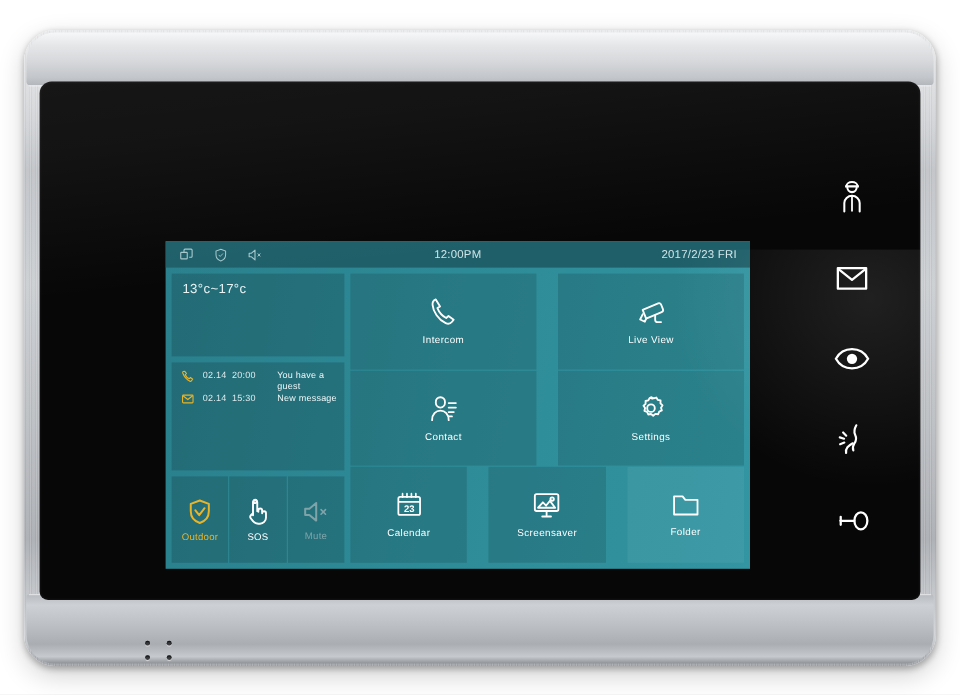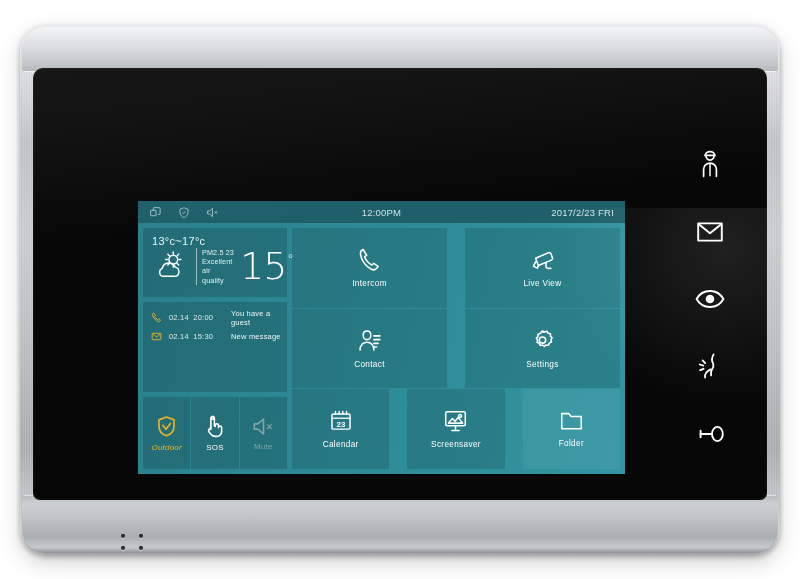--- a/index.html
+++ b/index.html
@@ -145,33 +145,33 @@
   .w-pm .pmrow { white-space: nowrap; }
   .w-temp {
     margin-left: 6px; font-size: 38px; font-weight: 200; line-height: 0.82;
     color: #ffffff; letter-spacing: -1px; display: flex; align-items: flex-start;
     font-family: "DejaVu Sans", sans-serif;
   }
   .w-temp .deg { font-size: 13px; line-height: 1; margin-top: 1px; margin-left: 1px; }
 
   
   .events { flex: 1; padding: 6px 6px 0 8px; }
-  .ev-row { display: flex; align-items: center; height: 19px; }
+  .ev-row { display: flex; align-items: flex-start; height: 19px; }
   .ev-ico { width: 18px; flex: none; display: flex; align-items: center; }
   .ev-time { font-size: 7.5px; color: #dcebed; letter-spacing: .2px; width: 62px; flex: none; }
   .ev-txt  { font-size: 7.5px; color: #eef7f8; letter-spacing: .2px; }
 
   
   .quick { height: 72px; display: flex; gap: 1px; }
   .q-btn {
     flex: 1; background: rgba(0,0,0,0.16);
     display: flex; flex-direction: column; align-items: center; justify-content: center; gap: 5px;
   }
   .q-lbl { font-size: 8px; letter-spacing: .2px; }
-  .q-on  .q-lbl { color: #e8b429; font-style: italic; }
+  .q-on  .q-lbl { color: #e8b429; }
   .q-off .q-lbl { color: #7fa3a9; }
   .q-wh  .q-lbl { color: #ffffff; }
 
   
   .app-row { flex: 1; display: flex; gap: 18px; }
   .app {
     flex: 1; background: rgba(0,0,0,0.13);
     display: flex; flex-direction: column; align-items: center; justify-content: center; gap: 7px;
   }
   .app.bright { background: rgba(255,255,255,0.055); }
@@ -226,38 +226,20 @@
         <div class="sb-time">12:00PM</div>
         <div class="sb-date">2017/2/23  FRI</div>
       </div>
 
       <div class="ui-body">
 
         <div class="left-col">
 
           <div class="tile weather">
             <div class="w-range">13°c~17°c</div>
-            <div class="w-main">
-              <span class="w-ico">
-                <svg width="40" height="32" viewBox="0 0 48 38" fill="none" stroke="#ffffff" stroke-width="1.7" stroke-linecap="round">
-                  <circle cx="25.5" cy="12.5" r="5.3"></circle>
-                  <path d="M25.5 3.2v2.6M25.5 19.3v2.5M34.8 12.5h-2.6M18.8 12.5h-2.6M32.1 5.9l-1.9 1.9M20.8 17.2l-1.8 1.8M32.1 19.1l-1.9-1.9M20.8 7.8L19 6"></path>
-                  <path d="M12.5 32.6h14.6a5.6 5.6 0 00.6-11.1 8.1 8.1 0 00-15.4 1.6 5.1 5.1 0 00.2 9.5z" stroke-linejoin="round"></path>
-                </svg>
-              </span>
-              <span class="w-pm">
-                <span class="pmrow"><span>PM2.5</span>&nbsp;<span>23</span></span><br>
-                <span>Excellent</span><br>
-                <span>air quality</span>
-              </span>
-              <span class="w-temp">
-                <span>15</span>
-                <span class="deg">°</span>
-              </span>
-            </div>
           </div>
 
           <div class="tile events">
 
             <div class="ev-row">
               <span class="ev-ico">
                 <svg width="11" height="11" viewBox="0 0 24 24" fill="none" stroke="#e8b429" stroke-width="2" stroke-linecap="round">
                   <path d="M6.5 3.2l3 4-2.1 2.1a13 13 0 007.3 7.3l2.1-2.1 4 3-2.3 3.1c-.6.8-1.7 1-2.6.6C10.6 18.5 5.5 13.4 2.8 6.1c-.3-.9 0-2 .8-2.6z"></path>
                 </svg>
               </span>

